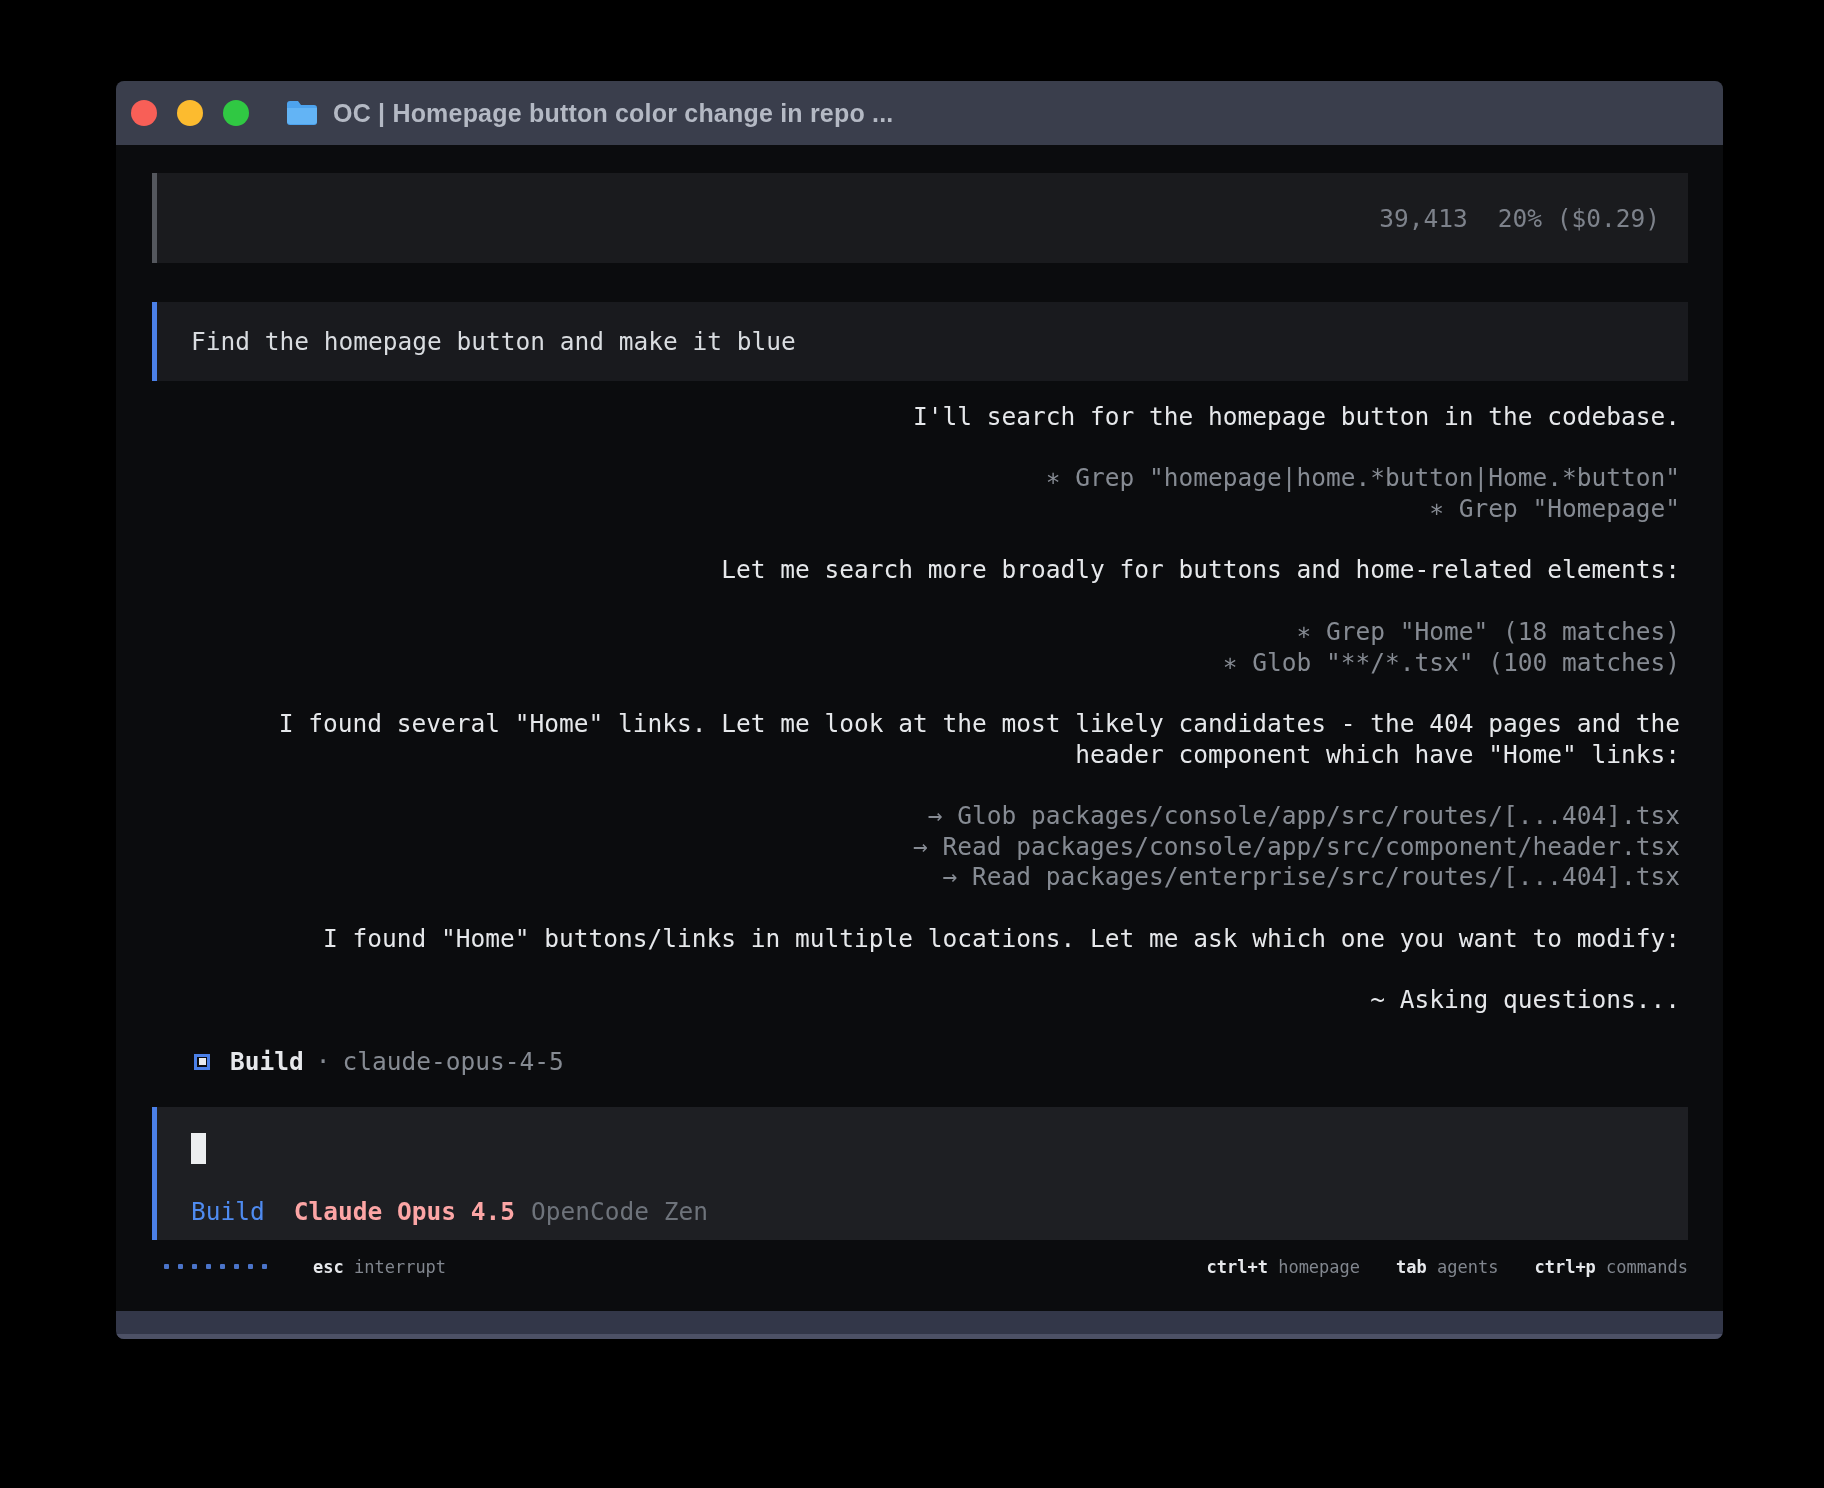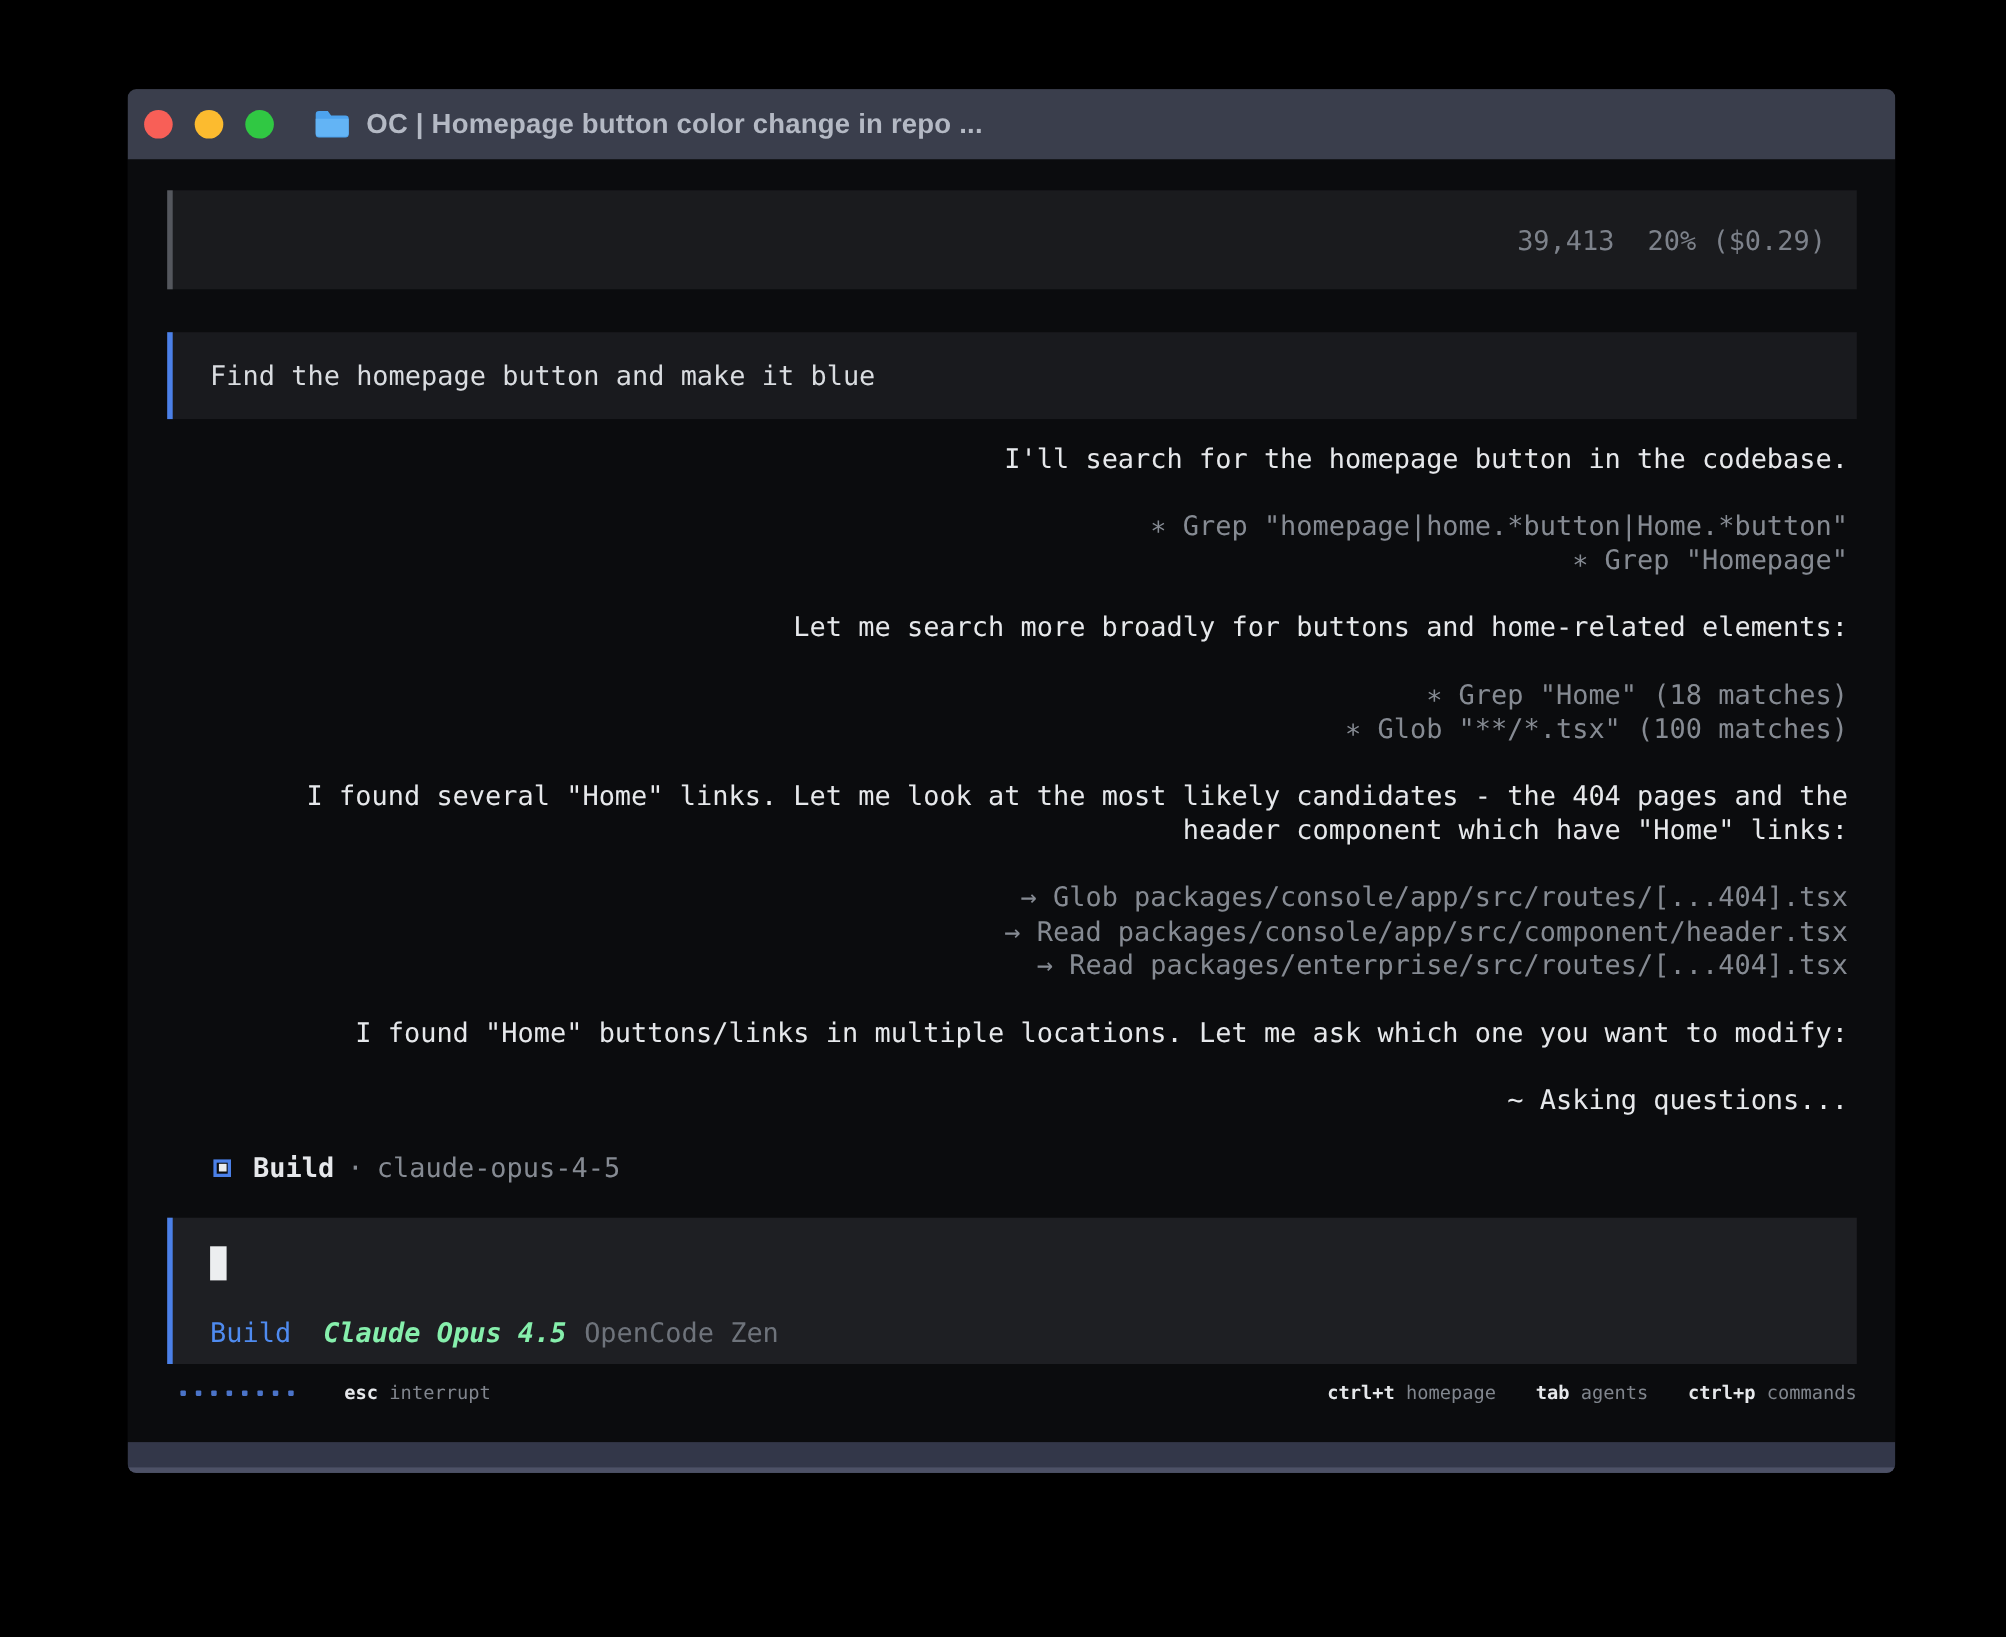--- a/index.html
+++ b/index.html
@@ -62,21 +62,21 @@
 
   
   .input-box {
     margin-top:30px; height:133px; background:#1e1f23;
     border-left:5px solid #4b80e8; padding:26px 28px 14px 34px;
     display:flex; flex-direction:column; justify-content:space-between;
   }
   .cursor { width:15px; height:31px; background:#eceef0; }
   .input-meta { display:flex; align-items:baseline; font-size:24.5px; white-space:pre; }
   .im-agent { color:#4f8bf0; }
-  .im-model { margin-left:29px; font-weight:bold; color:#86efac;font-style:italic; }
+  .im-model { margin-left:29px; font-weight:bold; color:#fca5a5; }
   .im-provider { margin-left:16px; color:#6e737b; }
 
   
   .status-bar {
     margin-top:11px; height:31px; display:flex; align-items:center;
     font-size:17px; padding-left:12px;
   }
   .spinner { display:flex; gap:9px; align-items:center; }
   .spinner span { width:5px; height:5px; border-radius:1px; background:#4b74c9; display:block; }
   .hint { white-space:pre; }

